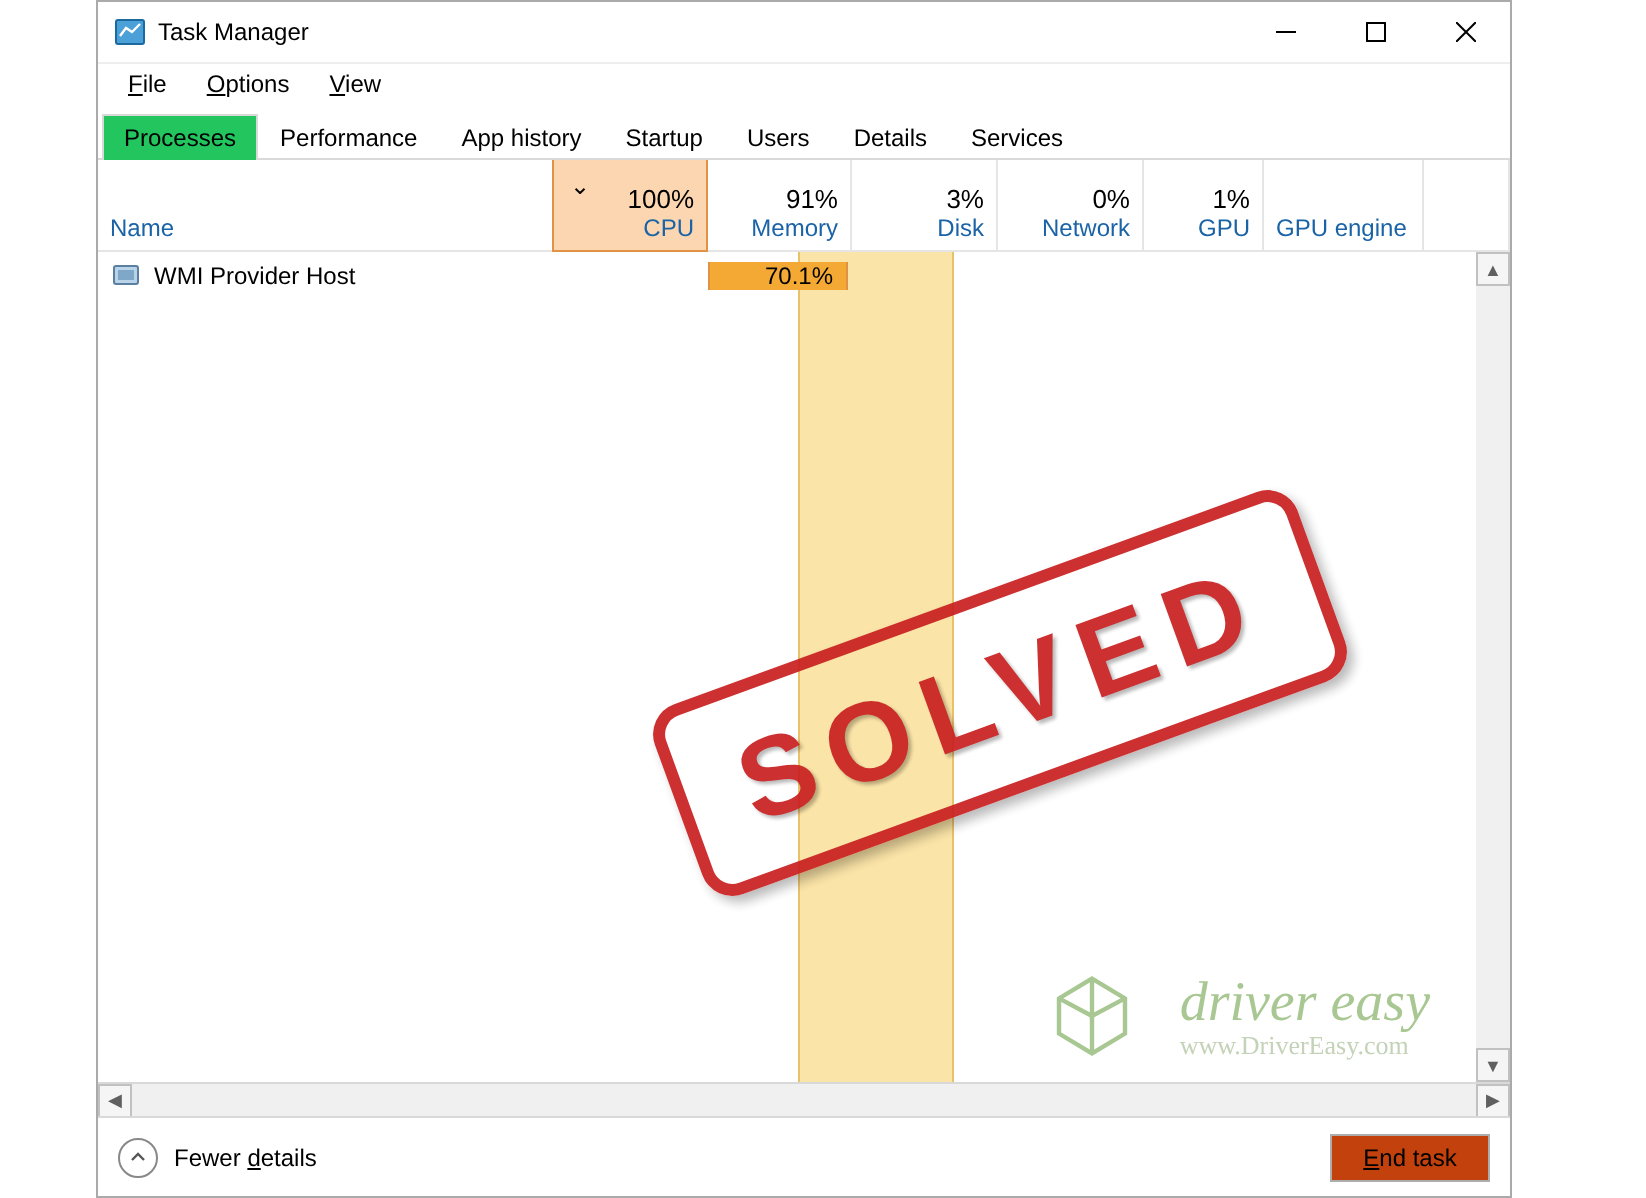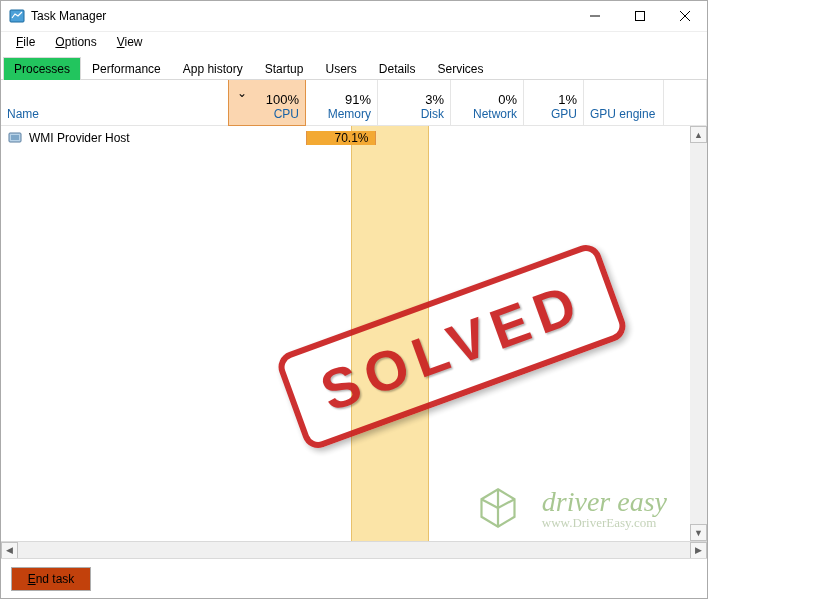--- a/index.html
+++ b/index.html
@@ -1,17 +1,17 @@
 <!DOCTYPE html>
 <html><head>
 <meta charset="utf-8">
 <style>
 * { box-sizing: border-box; margin: 0; padding: 0; font-family: "Segoe UI", Tahoma, sans-serif; }
 html, body { width: 823px; height: 599px; overflow: hidden; background: #fff; }
-.window { width: 708px; height: 599px; border: 1px solid #aaa; display: flex; flex-direction: column; background: #fff; }
+.window { width: 708px; height: 599px; border: 1px solid #aaa; display: flex; flex-direction: column; background: #fff; margin-left: 48px; }
 .titlebar { height: 31px; display: flex; align-items: center; border-bottom: 1px solid #eee; }
 .titlebar-icon { width: 16px; height: 16px; margin-left: 8px; margin-right: 6px; }
 .titlebar-title { font-size: 12px; flex: 1; color: #000; }
 .win-controls { display: flex; height: 100%; }
 .win-btn { width: 45px; height: 100%; display: flex; align-items: center; justify-content: center; font-size: 10px; color: #000; background: transparent; border: none; }
 .menubar { height: 24px; display: flex; padding-left: 6px; gap: 2px; font-size: 12px; }
 .menu-item { padding: 3px 9px; color: #000; }
 .tabbar { display: flex; height: 24px; border-bottom: 1px solid #d9d9d9; padding-left: 2px; font-size: 12px; }
 .tab { padding: 4px 10px 3px; border: 1px solid transparent; border-bottom: none; position: relative; top: 1px; color: #000; }
 .tab.active { border-color: #d9d9d9; background: #22c55e; }
@@ -189,16 +189,24 @@
     </div>
 
     <div class="hscroll">
       <div class="arrow">◀</div>
       <div class="track"></div>
       <div class="arrow">▶</div>
     </div>
   </div>
 
   <div class="footer">
+    <div class="fewer">
+      <span class="fewer-circle">
+        <svg width="10" height="10" viewBox="0 0 10 10">
+            <polyline points="2,6 5,3 8,6" fill="none" stroke="#555" stroke-width="1.2"></polyline>
+          </svg>
+      </span>
+      <span>Fewer <span class="underline-char">d</span>etails</span>
+    </div>
     <button class="end-btn"><span class="underline-char">E</span>nd task</button>
   </div>
 
 </div>
 
 </body></html>

